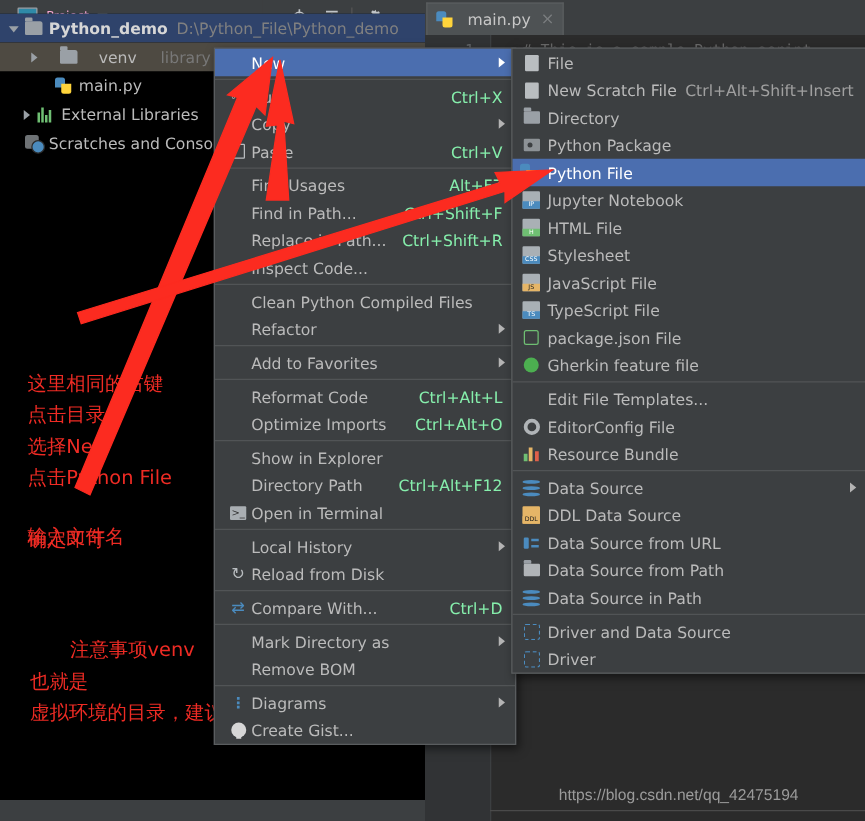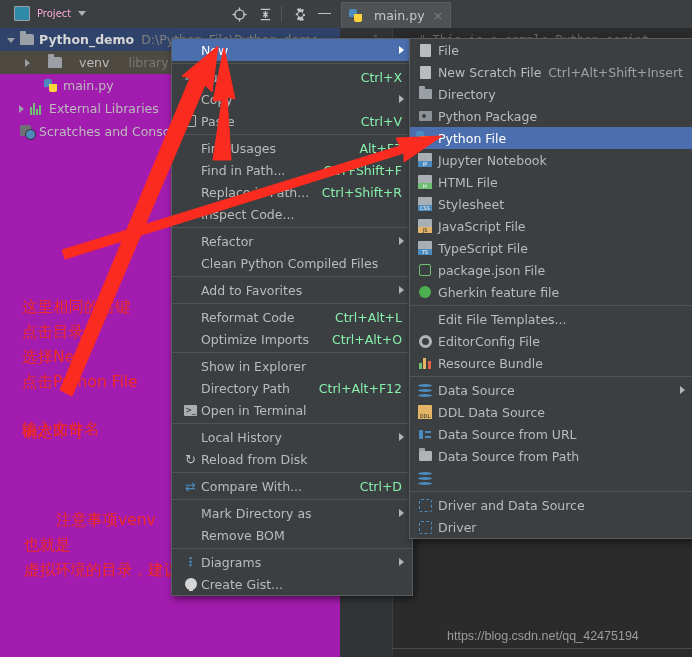--- a/index.html
+++ b/index.html
@@ -24,21 +24,21 @@
   #tb-sep{left:281px;top:6px;width:1px;height:16px;background:#555;}
   #tb-gear{left:293px;}
   #tb-min{left:318px;top:13px;width:13px;height:1px;background:#c0c0c0;}
 
   
   #editor-tab{left:341px;top:2px;height:26px;background:#4e5254;border:1px solid #5a5d5f;border-bottom:none;display:flex;align-items:center;padding:0 7px;box-sizing:border-box;}
   #editor-tab .tabname{color:#c7c7c7;font-size:12.5px;margin:0 8px 0 6px;}
   #editor-tab .tabclose{color:#7a7d7f;font-size:13px;}
 
   
-  #tree{left:0;top:28px;width:340px;height:629px;background:#a21caf;}
+  #tree{left:0;top:11px;width:340px;height:629px;background:#000000;}
   .trow{height:23px;display:flex;align-items:center;box-sizing:border-box;font-size:12.5px;white-space:nowrap;}
   .trow.sel-blue{background:#2f436b;}
   .trow.sel-grey{background:#4e4a42;gap:12px;}
   .arrow{width:12px;height:12px;margin-left:6px;margin-right:2px;flex:0 0 auto;position:relative;}
   .arrow.down::after{content:"";position:absolute;left:1px;top:4px;border-left:4px solid transparent;border-right:4px solid transparent;border-top:5px solid #9aa0a6;}
   .arrow.right::after{content:"";position:absolute;left:3px;top:2px;border-top:4px solid transparent;border-bottom:4px solid transparent;border-left:5px solid #9aa0a6;}
   .folder{width:14px;height:11px;background:#9aa0a6;border-radius:1px 2px 1px 1px;position:relative;flex:0 0 auto;margin-right:5px;}
   .folder::before{content:"";position:absolute;left:0;top:-3px;width:6px;height:3px;background:#9aa0a6;border-radius:1px 1px 0 0;}
   .tname{color:#bbbbbb;}
   .tname.bold{font-weight:bold;color:#d6d6d6;}
@@ -255,26 +255,26 @@
     <span class="acc">Ctrl+Shift+R</span>
   </div>
   <div class="mi">
     <span class="ico"></span>
     <span class="lbl">Inspect Code...</span>
   </div>
   <div class="sep"></div>
 
   <div class="mi">
     <span class="ico"></span>
+    <span class="lbl">Clean Python Compiled Files</span>
+  </div>
+  <div class="mi">
+    <span class="ico"></span>
     <span class="lbl">Refactor</span>
     <span class="sub"></span>
-  </div>
-  <div class="mi">
-    <span class="ico"></span>
-    <span class="lbl">Clean Python Compiled Files</span>
   </div>
   <div class="sep"></div>
 
   <div class="mi">
     <span class="ico"></span>
     <span class="lbl">Add to Favorites</span>
     <span class="sub"></span>
   </div>
   <div class="sep"></div>
 
@@ -503,20 +503,21 @@
     <span class="lbl">Data Source from Path</span>
   </div>
   <div class="mi">
     <span class="ico">
         <span class="dbicon">
           <i style="top:0"></i>
           <i style="top:5px"></i>
           <i style="top:10px"></i>
         </span>
       </span>
+    <span class="lbl">Data Source in Path</span>
   </div>
   <div class="sep"></div>
 
   <div class="mi">
     <span class="ico">
         <span class="ic sqdash"></span>
       </span>
     <span class="lbl">Driver and Data Source</span>
   </div>
   <div class="mi">

